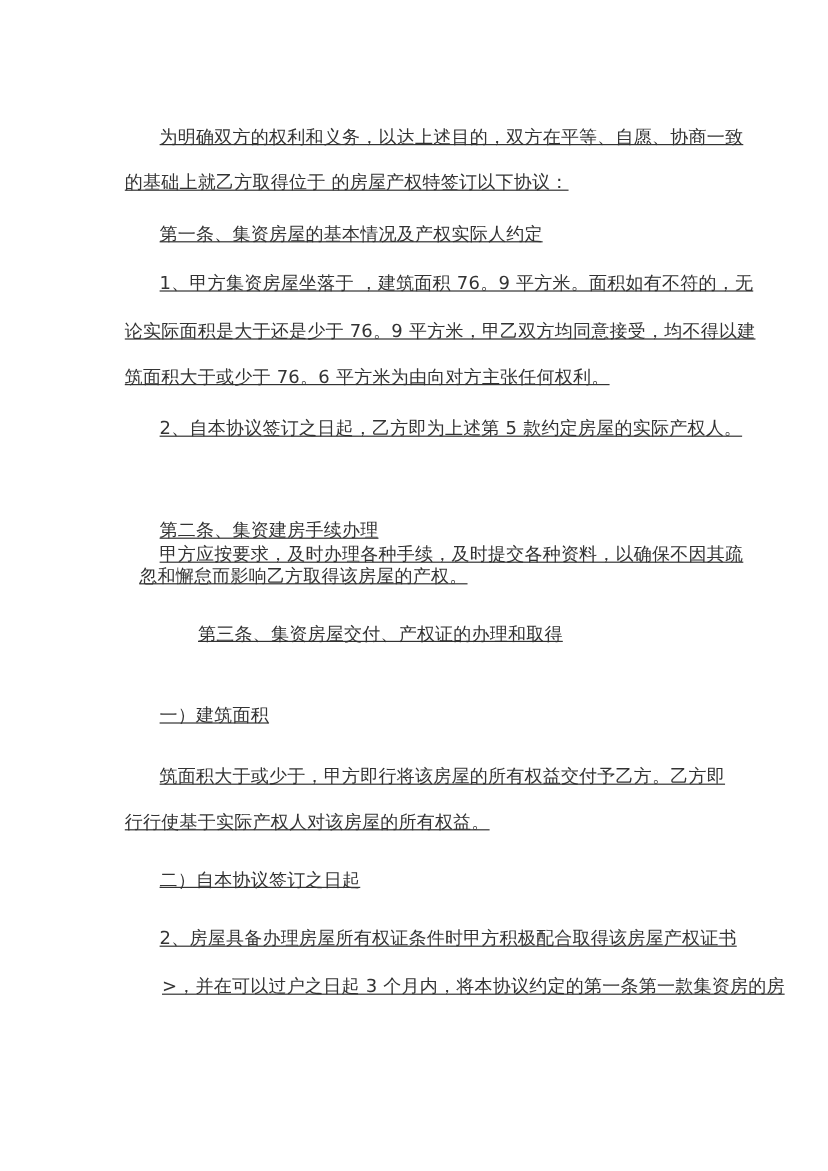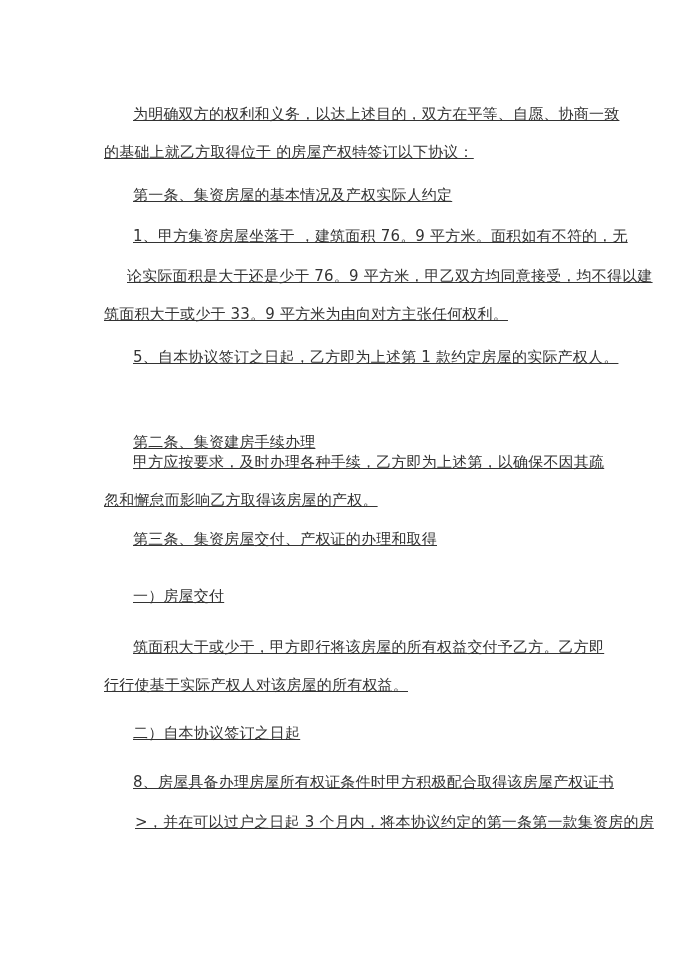--- a/index.html
+++ b/index.html
@@ -35,34 +35,34 @@
 </head>
 <body>
 
 <div class="page">
   <div class="line indent" style="top:104px;">为明确双方的权利和义务，以达上述目的，双方在平等、自愿、协商一致</div>
   <div class="line" style="top:142px;">的基础上就乙方取得位于 的房屋产权特签订以下协议：</div>
 
   <div class="line indent" style="top:185px;">第一条、集资房屋的基本情况及产权实际人约定</div>
 
   <div class="line indent" style="top:226px;">1、甲方集资房屋坐落于 ，建筑面积 76。9 平方米。面积如有不符的，无</div>
-  <div class="line" style="top:266px;margin-left:23px;">论实际面积是大于还是少于 76。9 平方米，甲乙双方均同意接受，均不得以建</div>
-  <div class="line" style="top:304px;">筑面积大于或少于 33。9 平方米为由向对方主张任何权利。</div>
+  <div class="line" style="top:266px;">论实际面积是大于还是少于 76。9 平方米，甲乙双方均同意接受，均不得以建</div>
+  <div class="line" style="top:304px;">筑面积大于或少于 76。6 平方米为由向对方主张任何权利。</div>
 
-  <div class="line indent" style="top:347px;">5、自本协议签订之日起，乙方即为上述第 1 款约定房屋的实际产权人。</div>
+  <div class="line indent" style="top:347px;">2、自本协议签订之日起，乙方即为上述第 5 款约定房屋的实际产权人。</div>
 
   <div class="line indent" style="top:403px;margin-top:29px;">第二条、集资建房手续办理</div>
 
-  <div class="line indent" style="top:452px;">甲方应按要求，及时办理各种手续，乙方即为上述第，以确保不因其疏</div>
-  <div class="line" style="top:490px;">忽和懈怠而影响乙方取得该房屋的产权。</div>
+  <div class="line indent" style="top:452px;">甲方应按要求，及时办理各种手续，及时提交各种资料，以确保不因其疏</div>
+  <div class="line" style="top:470px;margin-left:12px;">忽和懈怠而影响乙方取得该房屋的产权。</div>
 
-  <div class="line indent" style="top:529px;">第三条、集资房屋交付、产权证的办理和取得</div>
+  <div class="line indent" style="top:518px;margin-left:32px;">第三条、集资房屋交付、产权证的办理和取得</div>
 
-  <div class="line indent" style="top:586px;">一）房屋交付</div>
+  <div class="line indent" style="top:586px;">一）建筑面积</div>
 
   <div class="line indent" style="top:637px;">筑面积大于或少于，甲方即行将该房屋的所有权益交付予乙方。乙方即</div>
   <div class="line" style="top:675px;">行行使基于实际产权人对该房屋的所有权益。</div>
 
   <div class="line indent" style="top:723px;">二）自本协议签订之日起</div>
 
-  <div class="line indent" style="top:772px;">8、房屋具备办理房屋所有权证条件时甲方积极配合取得该房屋产权证书</div>
+  <div class="line indent" style="top:772px;">2、房屋具备办理房屋所有权证条件时甲方积极配合取得该房屋产权证书</div>
   <div class="line" style="top:812px;margin-left:31px;">&gt;，并在可以过户之日起 3 个月内，将本协议约定的第一条第一款集资房的房</div>
 </div>
 
 </body></html>

